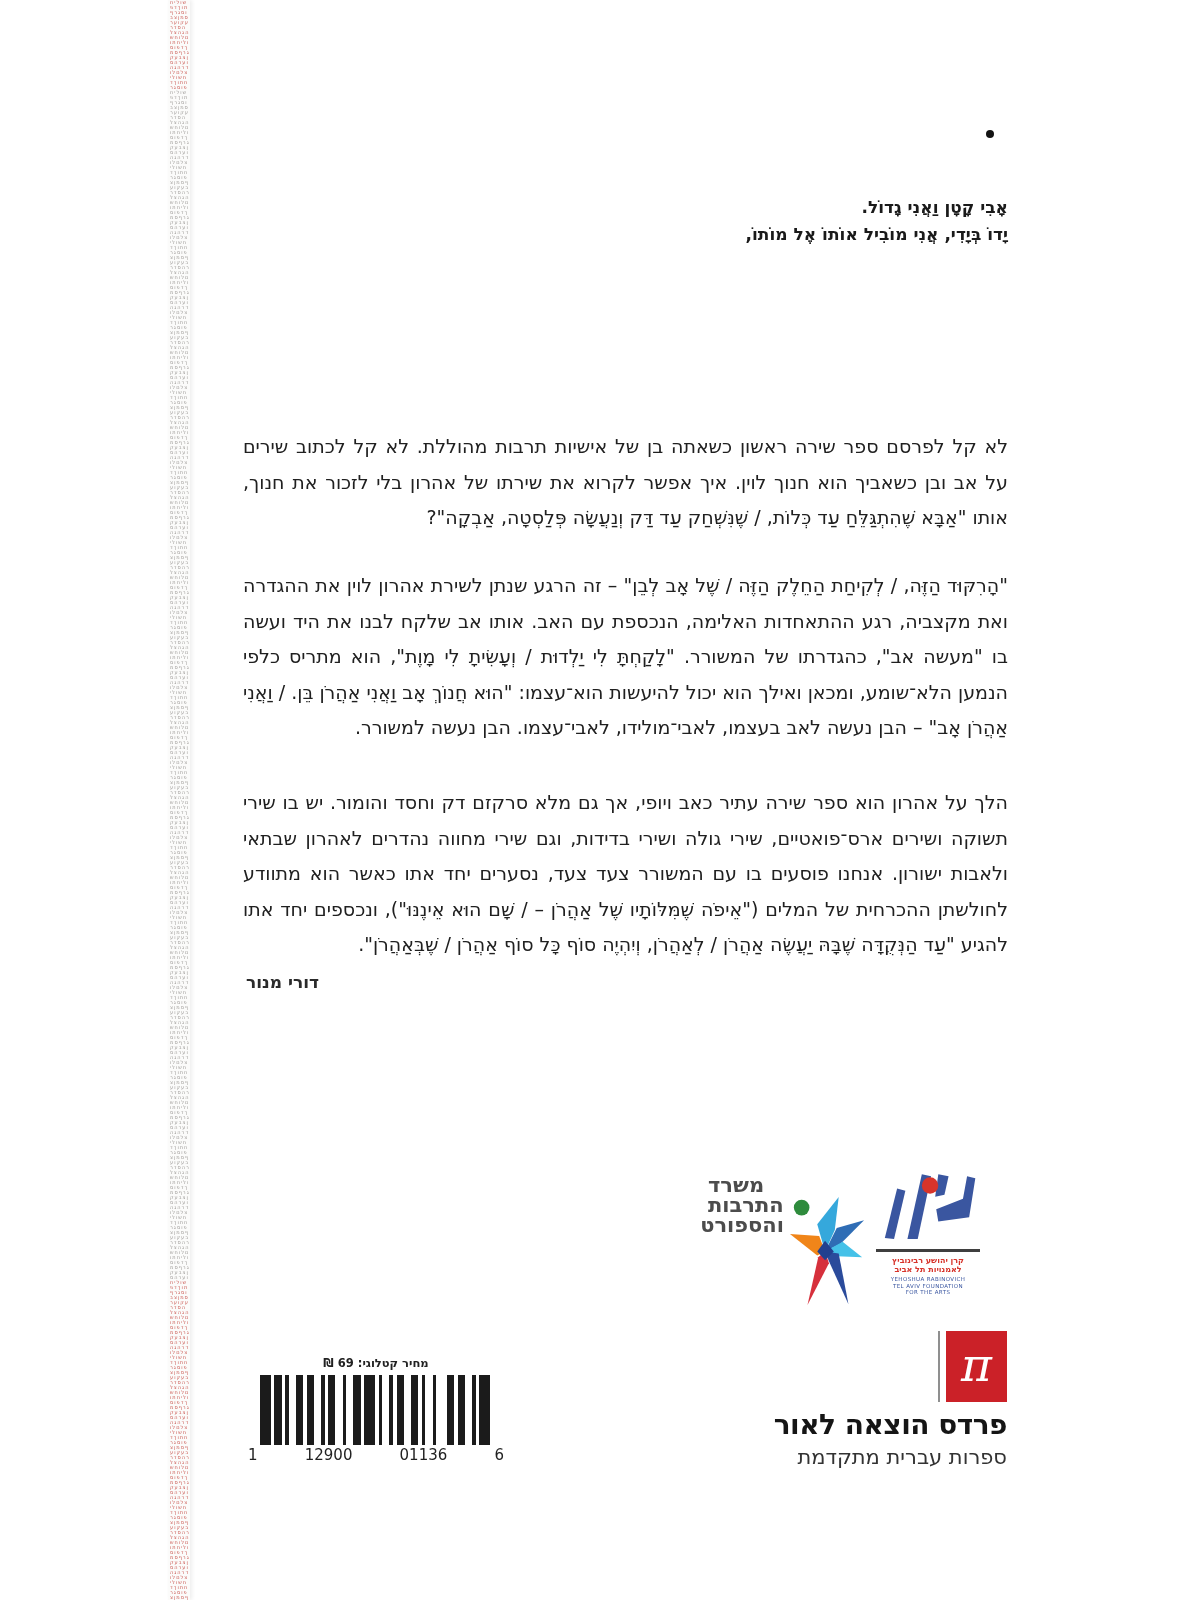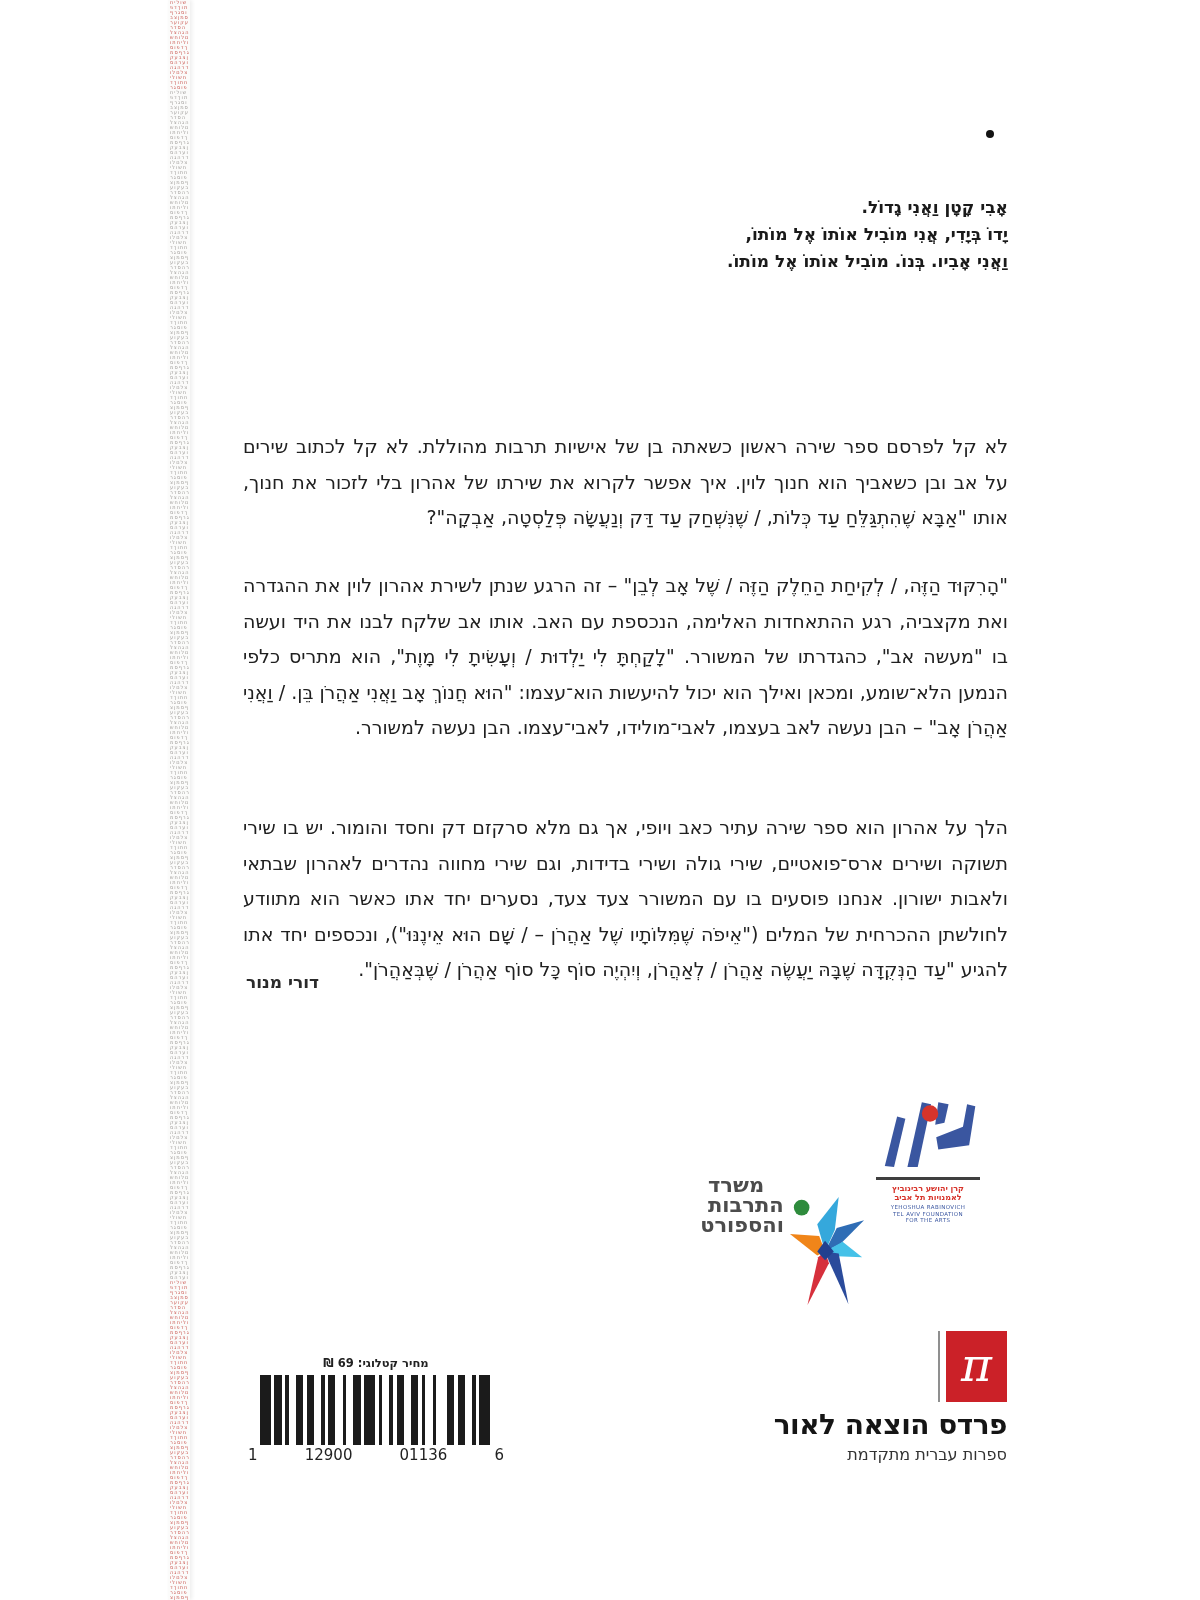--- a/index.html
+++ b/index.html
@@ -28,54 +28,54 @@
     position:absolute;right:192px;top:194px;text-align:right;direction:rtl;
     font-size:17px;line-height:27px;font-weight:bold;color:#1a1a1a;margin-left:16px;
   }
   
   .para{
     position:absolute;left:243px;width:765px;direction:rtl;
     font-size:19px;line-height:35.5px;text-align:justify;color:#202020;
   }
   .para.p1{top:410px;}
   .para.p2{top:549px;}
-  .para.p3{top:791px;}
+  .para.p3{top:766px;}
   .seg-bold{font-weight:normal;}
   .attribution{
     position:absolute;left:246px;top:972px;direction:rtl;
     font-size:17px;font-weight:bold;color:#2a2a2a;
   }
   
   .ministry-text{
     position:absolute;left:708px;top:1175px;width:76px;text-align:left;direction:rtl;
     font-size:21px;line-height:20px;font-weight:bold;color:#4c4c4c;
   }
   .ministry-star{position:absolute;left:788px;top:1194px;}
   
-  .foundation{position:absolute;left:876px;top:1096px;width:104px;text-align:center;}
+  .foundation{position:absolute;left:876px;top:1168px;width:104px;text-align:center;}
   .foundation-rule{height:3px;background:#3f3f3f;margin:5px 0 4px 0;}
   .foundation-he{font-size:8px;line-height:9px;font-weight:bold;color:#d7342b;direction:rtl;}
   .foundation-en{font-size:5.5px;line-height:6.5px;color:#3a56a0;letter-spacing:.4px;margin-top:2px;}
   
   .pi-vline{position:absolute;left:938px;top:1331px;width:2px;height:71px;background:#8f8f8f;}
   .pi-box{
     position:absolute;left:946px;top:1331px;width:61px;height:71px;background:#cb2128;
     display:flex;align-items:center;justify-content:center;
   }
   .pi-glyph{
     font-family:"DejaVu Serif",serif;font-style:italic;font-size:47px;
     color:#ffffff;margin-top:-4px;
   }
   .pub-name{
     position:absolute;right:193px;top:1408px;direction:rtl;text-align:right;
     font-size:28px;font-weight:bold;color:#151515;letter-spacing:-.5px;
   }
   .pub-tagline{
     position:absolute;right:193px;top:1445px;direction:rtl;text-align:right;
-    font-size:16px;color:#333333;
+    font-size:21px;color:#333333;
   }
   
   .barcode{position:absolute;left:260px;top:1356px;width:232px;}
   .bc-price{
     text-align:center;direction:rtl;font-size:11.5px;font-weight:bold;color:#222;
     margin-bottom:5px;
   }
   .bc-bars{height:70px;display:flex;align-items:stretch;}
   .bc-bar{background:#1b1b1b;height:100%;flex:none;}
   .bc-space{background:transparent;height:100%;flex:none;}
@@ -91,21 +91,20 @@
   <div class="strip-seg red" style="height:90px">שוליחתוךדפוסגרףסמןצבעקוערהסדרהגהצלםלוחשוליחתוךדפוסגרףסמןצבעקוערהסדרהגהצלםלוחשוליחתוךדפוסגרףסמןצבעקוערהסדרהגהצלםלוחשוליחתוךדפוסגרףסמןצבעקוערהסדרהגהצלםלוחשוליחתוךדפוסגרףסמןצבעקוערהסדרהגהצלםלוחשוליחתוךדפוסגרףסמןצבעקוערהסדרהגהצלםלוח</div>
   <div class="strip-seg gray" style="height:1190px">שוליחתוךדפוסגרףסמןצבעקוערהסדרהגהצלםלוחשוליחתוךדפוסגרףסמןצבעקוערהסדרהגהצלםלוחשוליחתוךדפוסגרףסמןצבעקוערהסדרהגהצלםלוחשוליחתוךדפוסגרףסמןצבעקוערהסדרהגהצלםלוחשוליחתוךדפוסגרףסמןצבעקוערהסדרהגהצלםלוחשוליחתוךדפוסגרףסמןצבעקוערהסדרהגהצלםלוחשוליחתוךדפוסגרףסמןצבעקוערהסדרהגהצלםלוחשוליחתוךדפוסגרףסמןצבעקוערהסדרהגהצלםלוחשוליחתוךדפוסגרףסמןצבעקוערהסדרהגהצלםלוחשוליחתוךדפוסגרףסמןצבעקוערהסדרהגהצלםלוחשוליחתוךדפוסגרףסמןצבעקוערהסדרהגהצלםלוחשוליחתוךדפוסגרףסמןצבעקוערהסדרהגהצלםלוחשוליחתוךדפוסגרףסמןצבעקוערהסדרהגהצלםלוחשוליחתוךדפוסגרףסמןצבעקוערהסדרהגהצלםלוחשוליחתוךדפוסגרףסמןצבעקוערהסדרהגהצלםלוחשוליחתוךדפוסגרףסמןצבעקוערהסדרהגהצלםלוחשוליחתוךדפוסגרףסמןצבעקוערהסדרהגהצלםלוחשוליחתוךדפוסגרףסמןצבעקוערהסדרהגהצלםלוחשוליחתוךדפוסגרףסמןצבעקוערהסדרהגהצלםלוחשוליחתוךדפוסגרףסמןצבעקוערהסדרהגהצלםלוחשוליחתוךדפוסגרףסמןצבעקוערהסדרהגהצלםלוחשוליחתוךדפוסגרףסמןצבעקוערהסדרהגהצלםלוחשוליחתוךדפוסגרףסמןצבעקוערהסדרהגהצלםלוחשוליחתוךדפוסגרףסמןצבעקוערהסדרהגהצלםלוחשוליחתוךדפוסגרףסמןצבעקוערהסדרהגהצלםלוחשוליחתוךדפוסגרףסמןצבעקוערהסדרהגהצלםלוחשוליחתוךדפוסגרףסמןצבעקוערהסדרהגהצלםלוחשוליחתוךדפוסגרףסמןצבעקוערהסדרהגהצלםלוחשוליחתוךדפוסגרףסמןצבעקוערהסדרהגהצלםלוחשוליחתוךדפוסגרףסמןצבעקוערהסדרהגהצלםלוחשוליחתוךדפוסגרףסמןצבעקוערהסדרהגהצלםלוחשוליחתוךדפוסגרףסמןצבעקוערהסדרהגהצלםלוחשוליחתוךדפוסגרףסמןצבעקוערהסדרהגהצלםלוחשוליחתוךדפוסגרףסמןצבעקוערהסדרהגהצלםלוחשוליחתוךדפוסגרףסמןצבעקוערהסדרהגהצלםלוחשוליחתוךדפוסגרףסמןצבעקוערהסדרהגהצלםלוחשוליחתוךדפוסגרףסמןצבעקוערהסדרהגהצלםלוחשוליחתוךדפוסגרףסמןצבעקוערהסדרהגהצלםלוחשוליחתוךדפוסגרףסמןצבעקוערהסדרהגהצלםלוחשוליחתוךדפוסגרףסמןצבעקוערהסדרהגהצלםלוחשוליחתוךדפוסגרףסמןצבעקוערהסדרהגהצלםלוחשוליחתוךדפוסגרףסמןצבעקוערהסדרהגהצלםלוחשוליחתוךדפוסגרףסמןצבעקוערהסדרהגהצלםלוחשוליחתוךדפוסגרףסמןצבעקוערהסדרהגהצלםלוחשוליחתוךדפוסגרףסמןצבעקוערהסדרהגהצלםלוחשוליחתוךדפוסגרףסמןצבעקוערהסדרהגהצלםלוחשוליחתוךדפוסגרףסמןצבעקוערהסדרהגהצלםלוחשוליחתוךדפוסגרףסמןצבעקוערהסדרהגהצלםלוח</div>
   <div class="strip-seg red" style="height:320px">שוליחתוךדפוסגרףסמןצבעקוערהסדרהגהצלםלוחשוליחתוךדפוסגרףסמןצבעקוערהסדרהגהצלםלוחשוליחתוךדפוסגרףסמןצבעקוערהסדרהגהצלםלוחשוליחתוךדפוסגרףסמןצבעקוערהסדרהגהצלםלוחשוליחתוךדפוסגרףסמןצבעקוערהסדרהגהצלםלוחשוליחתוךדפוסגרףסמןצבעקוערהסדרהגהצלםלוחשוליחתוךדפוסגרףסמןצבעקוערהסדרהגהצלםלוחשוליחתוךדפוסגרףסמןצבעקוערהסדרהגהצלםלוחשוליחתוךדפוסגרףסמןצבעקוערהסדרהגהצלםלוחשוליחתוךדפוסגרףסמןצבעקוערהסדרהגהצלםלוחשוליחתוךדפוסגרףסמןצבעקוערהסדרהגהצלםלוחשוליחתוךדפוסגרףסמןצבעקוערהסדרהגהצלםלוחשוליחתוךדפוסגרףסמןצבעקוערהסדרהגהצלםלוחשוליחתוךדפוסגרףסמןצבעקוערהסדרהגהצלםלוח</div>
 </div>
 
 <div class="bullet"></div>
 
 <div class="poem">
   <div>אָבִי קָטָן וַאֲנִי גָדוֹל.</div>
   <div>יָדוֹ בְּיָדִי, אֲנִי מוֹבִיל אוֹתוֹ אֶל מוֹתוֹ,</div>
-  <div>וַאֲנִי אָבִיו. בְּנוֹ. מוֹבִיל אוֹתוֹ אֶל מוֹתוֹ.</div>
 </div>
 
 <p class="para p1"><span>לא קל לפרסם ספר שירה ראשון כשאתה בן של אישיות תרבות מהוללת. לא קל לכתוב שירים על אב ובן כשאביך הוא חנוך לוין. איך אפשר לקרוא את שירתו של אהרון בלי לזכור את חנוך, אותו "אַבָּא שֶׁהִתְגַּלֵּחַ עַד כְּלוֹת, / שֶׁנִּשְׁחַק עַד דַּק וְנַעֲשָׂה פְּלַסְטָה, אַבְקָה"?</span></p>
 <p class="para p2"><span>"הָרִקּוּד הַזֶּה, / לְקִיחַת הַחֵלֶק הַזֶּה / שֶׁל אָב לְבֵן" – זה הרגע שנתן לשירת </span><span class="seg-bold">אהרון לוין</span><span> את ההגדרה ואת מקצביה, רגע ההתאחדות האלימה, הנכספת עם האב. אותו אב שלקח לבנו את היד ועשה בו "מעשה אב", כהגדרתו של המשורר. "לָקַחְתָּ לִי יַלְדוּת / וְעָשִׂיתָ לִי מָוֶת", הוא מתריס כלפי הנמען הלא־שומע, ומכאן ואילך הוא יכול להיעשות הוא־עצמו: "הוּא חֲנוֹךְ אָב וַאֲנִי אַהֲרֹן בֵּן. / וַאֲנִי אַהֲרֹן אָב" – הבן נעשה לאב בעצמו, לאבי־מולידו, לאבי־עצמו. הבן נעשה למשורר.</span></p>
 <p class="para p3"><span class="seg-bold">הלך על אהרון</span><span> הוא ספר שירה עתיר כאב ויופי, אך גם מלא סרקזם דק וחסד והומור. יש בו שירי תשוקה ושירים ארס־פואטיים, שירי גולה ושירי בדידות, וגם שירי מחווה נהדרים לאהרון שבתאי ולאבות ישורון. אנחנו פוסעים בו עם המשורר צעד צעד, נסערים יחד אתו כאשר הוא מתוודע לחולשתן ההכרחית של המלים ("אֵיפֹה שֶׁמִּלּוֹתָיו שֶׁל אַהֲרֹן – / שָׁם הוּא אֵינֶנּוּ"), ונכספים יחד אתו להגיע "עַד הַנְּקֻדָּה שֶׁבָּהּ יַעֲשֶׂה אַהֲרֹן / לְאַהֲרֹן, וְיִהְיֶה סוֹף כָּל סוֹף אַהֲרֹן / שֶׁבְּאַהֲרֹן".</span></p>
 
 <div class="attribution">דורי מנור</div>
 
 <div class="ministry-text">
   <div>משרד</div>

